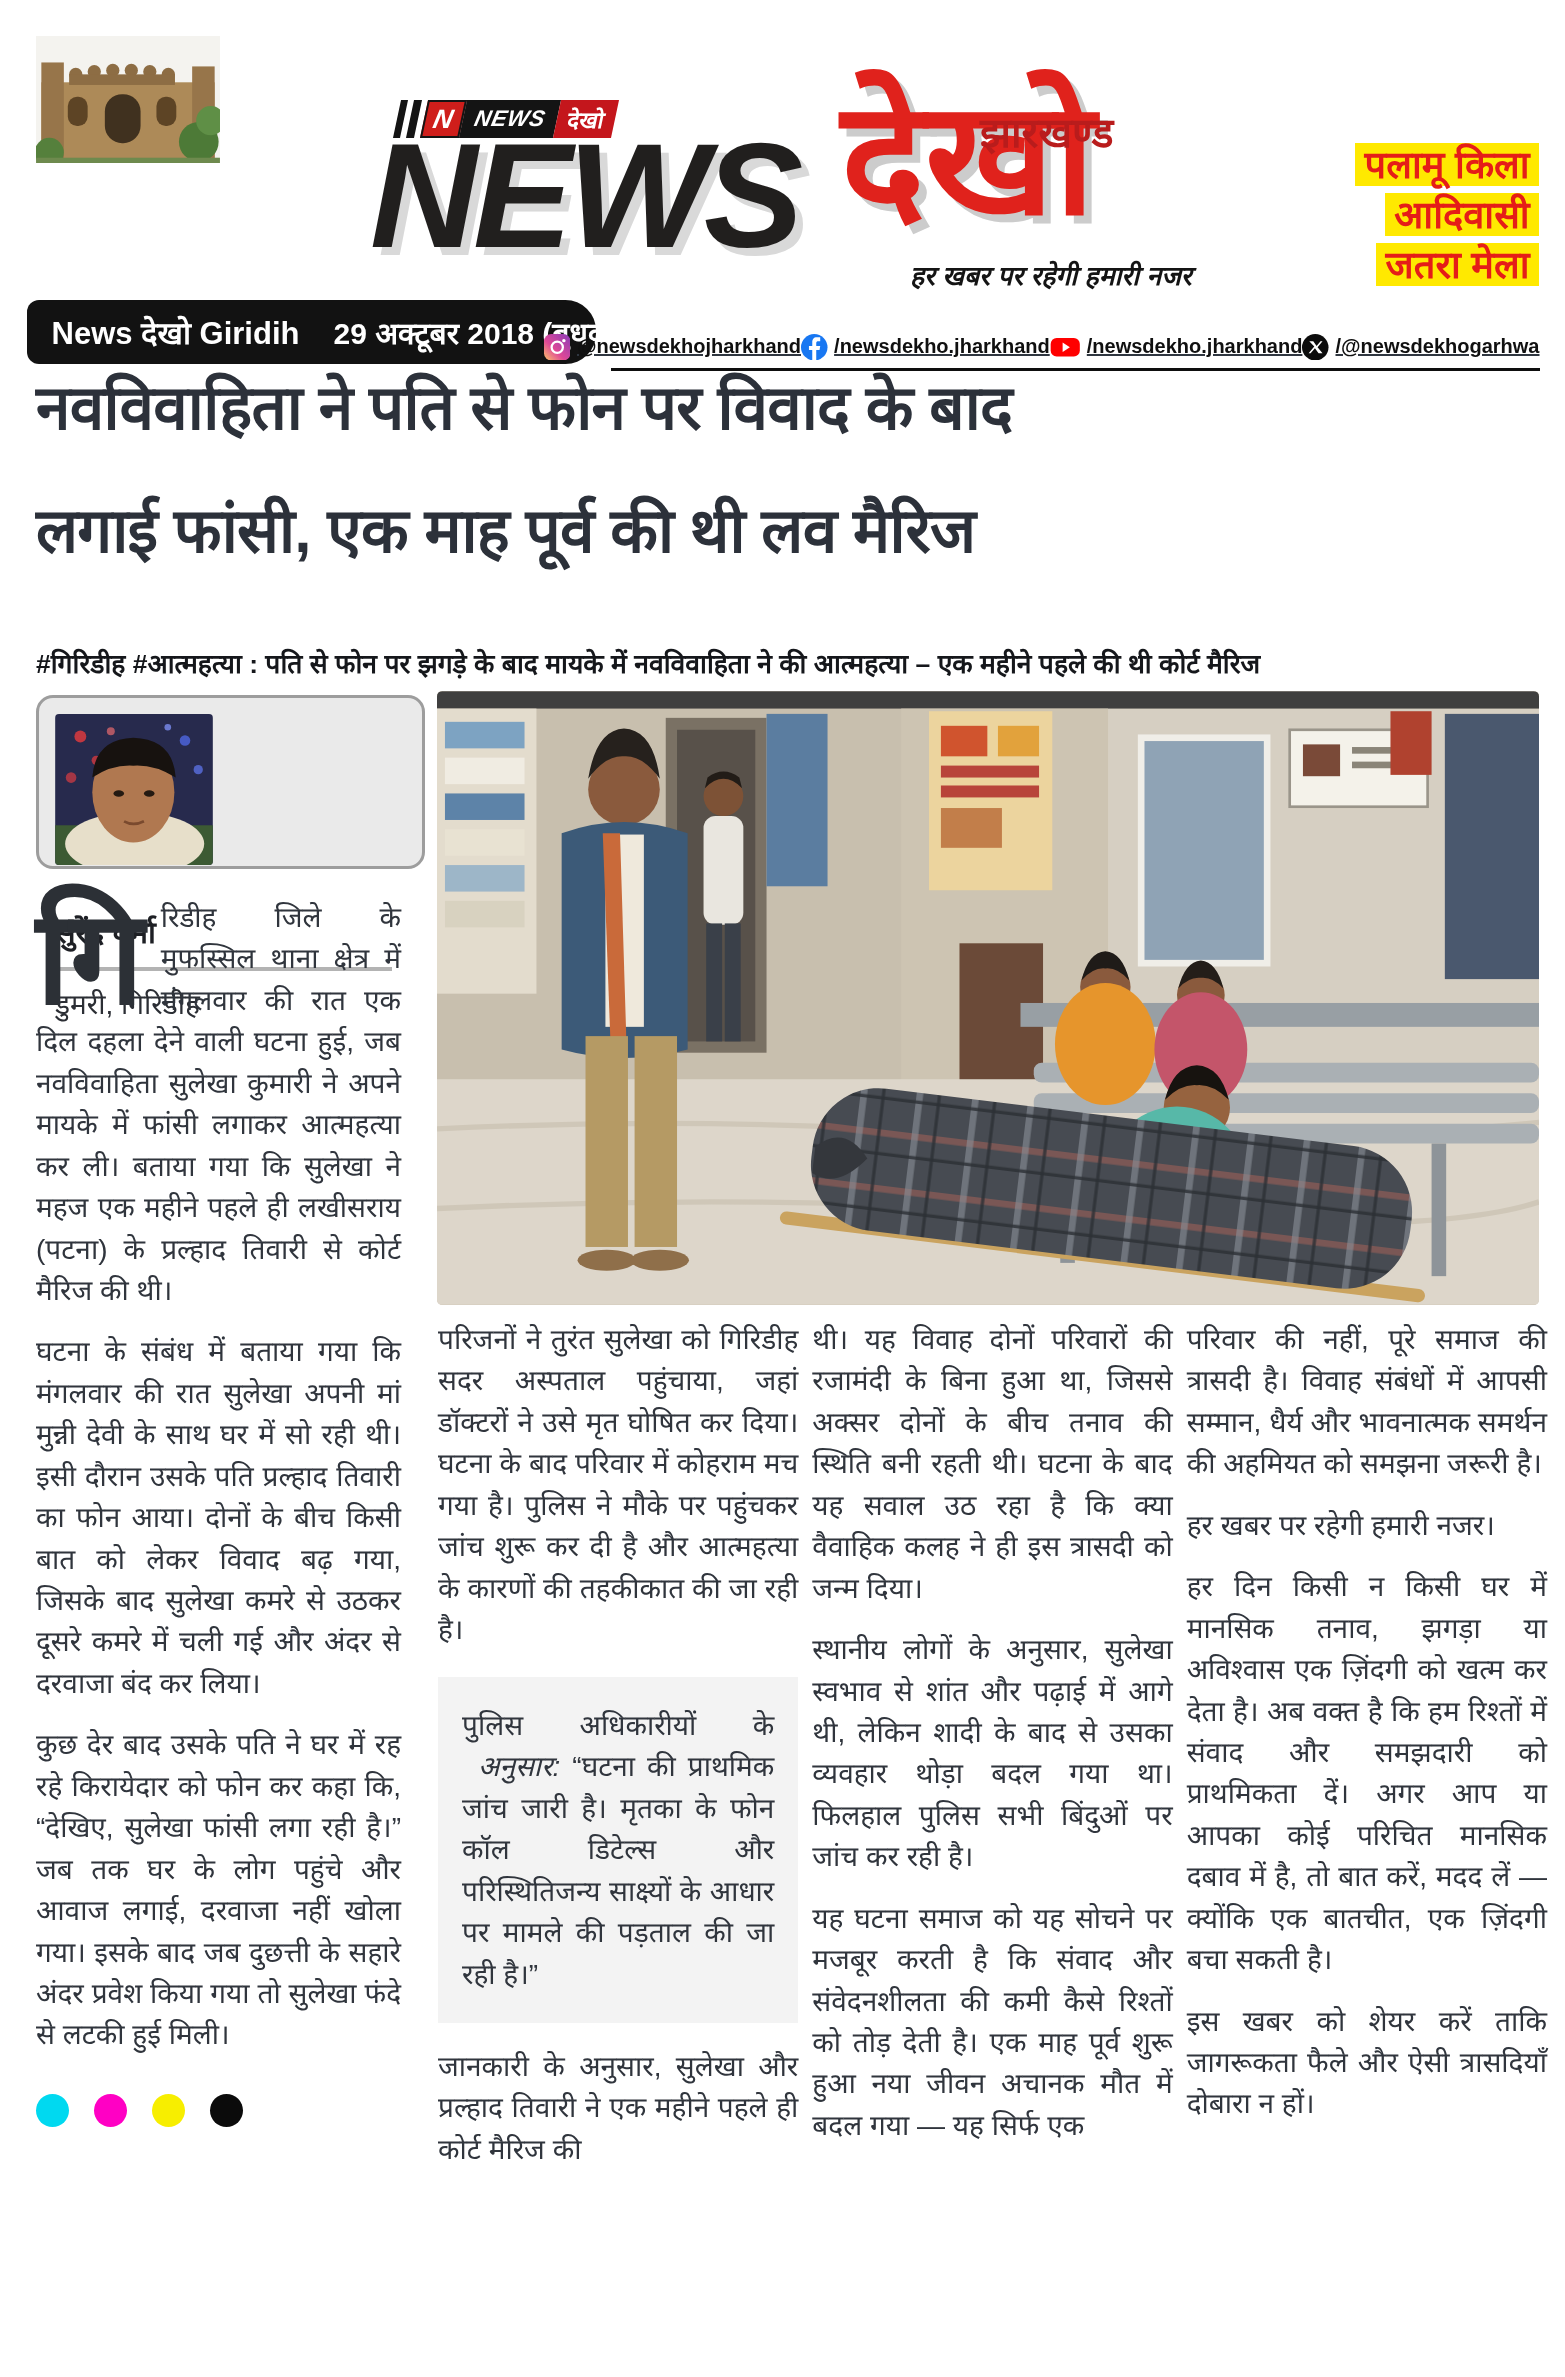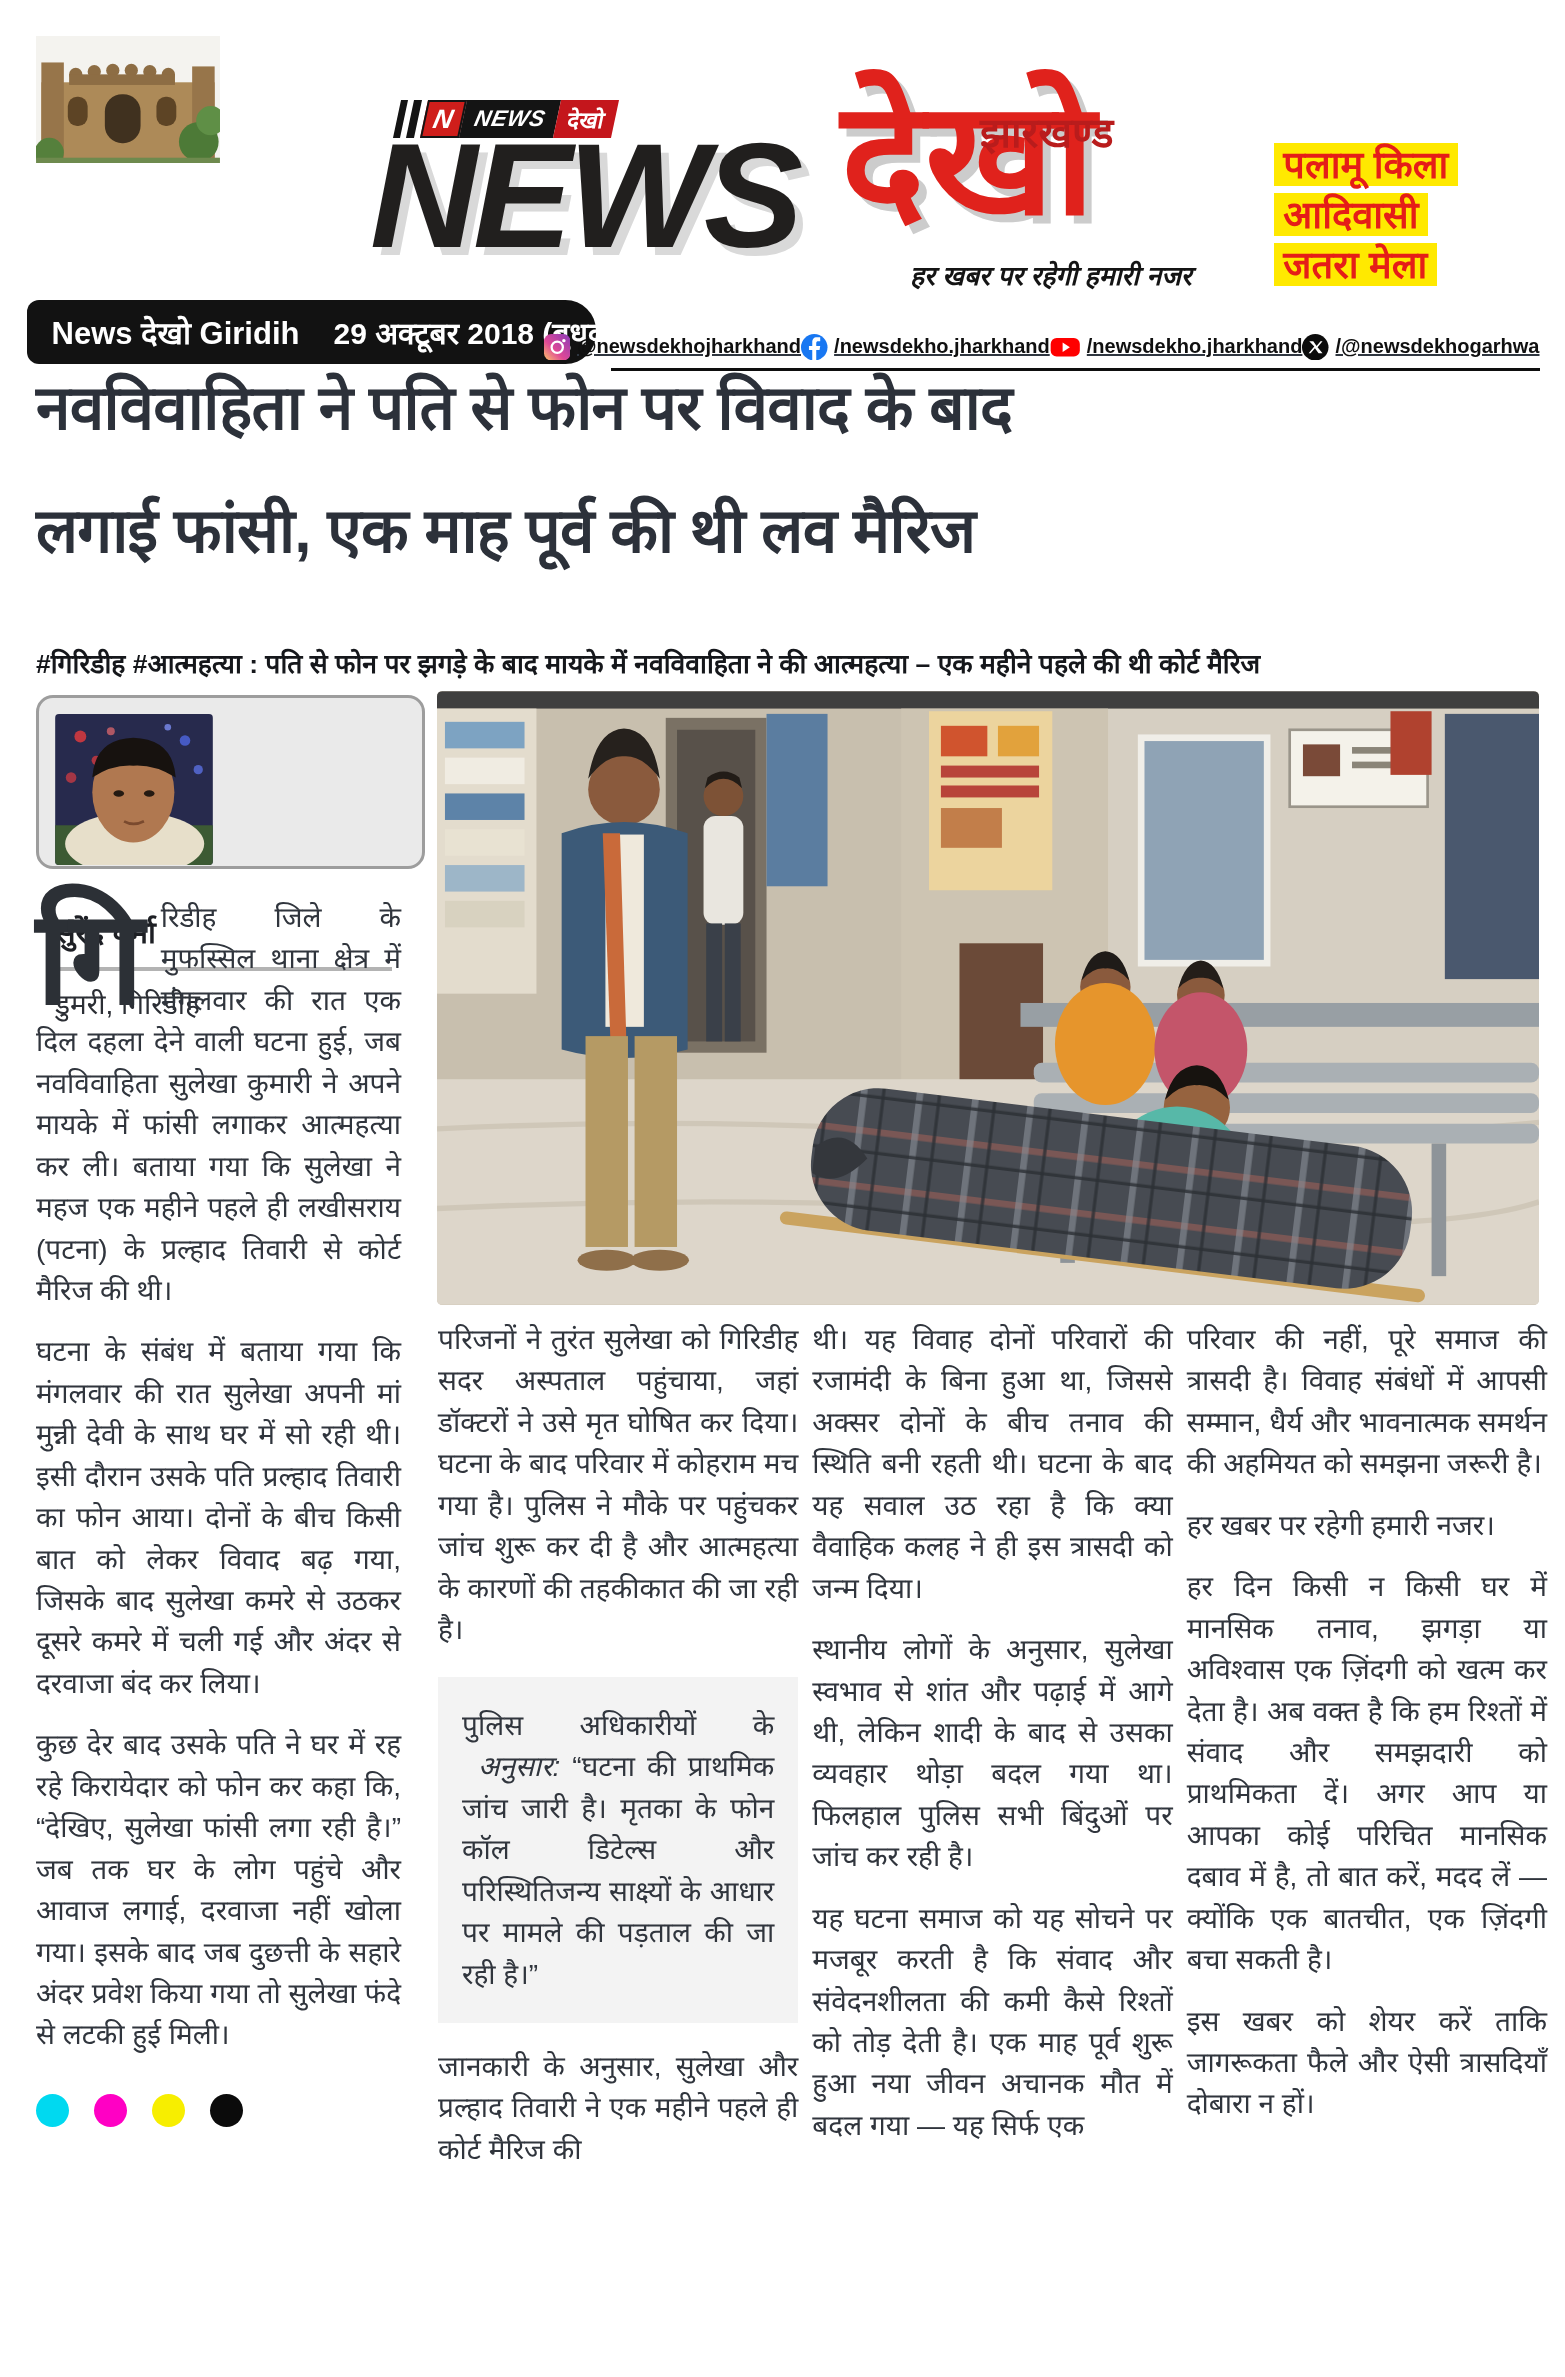--- a/index.html
+++ b/index.html
@@ -17,21 +17,21 @@
                       display:flex;align-items:center;padding:0 12px;letter-spacing:0.7px;}
   .mini-logo .dekhobox{background:#c4161c;color:#fff;font-weight:700;font-size:22.6px;display:flex;align-items:center;padding:0 10.6px;}
   .big-news{position:absolute;left:370px;top:121px;font-size:149px;line-height:1;font-weight:900;font-style:italic;
             color:#211f1e;letter-spacing:-4.6px;text-shadow:8px 8px 0 #d9d9d9;}
   .big-dekho{position:absolute;left:841px;top:64px;font-size:158px;line-height:1.2;font-weight:800;color:#e0221c;
              text-shadow:8px 8px 0 #cccccc;}
   .state-label{position:absolute;left:980px;top:103px;font-size:41px;font-weight:900;color:#b91c1c;}
   .tagline{position:absolute;left:910px;top:257px;font-size:26.5px;font-weight:700;font-style:italic;color:#141414;}
   .url-pill{position:absolute;right:24px;top:34px;width:326px;height:50px;background:#171717;border-radius:30.5px;
             display:flex;align-items:center;justify-content:center;color:#fff;font-size:30px;font-weight:800;}
-  .promo{position:absolute;left:1274px;top:137px;width:265px;text-align:left;}
+  .promo{position:absolute;left:1274px;top:137px;width:265px;text-align:right;}
   .promo-line{margin:5.3px 0;}
   .promo-line .hl{background:#ffe900;color:#e51d18;font-weight:900;font-size:38px;line-height:1.18;padding:0.7px 9.3px;}
 
   
   .dateline{position:absolute;left:26.5px;top:300px;right:26.5px;height:64px;}
   .pill{position:absolute;left:0;top:0;width:569px;height:64px;background:#121212;
         border-radius:12px 30.5px 30.5px 12px;display:flex;align-items:center;padding:0 25px;box-sizing:border-box;color:#fff;}
   .pill .edition{font-size:31px;font-weight:800;white-space:nowrap;}
   .pill .sep{width:2px;height:38px;background:#ffffff;margin:0 17px;}
   .pill .date{font-size:30px;font-weight:600;white-space:nowrap;}

